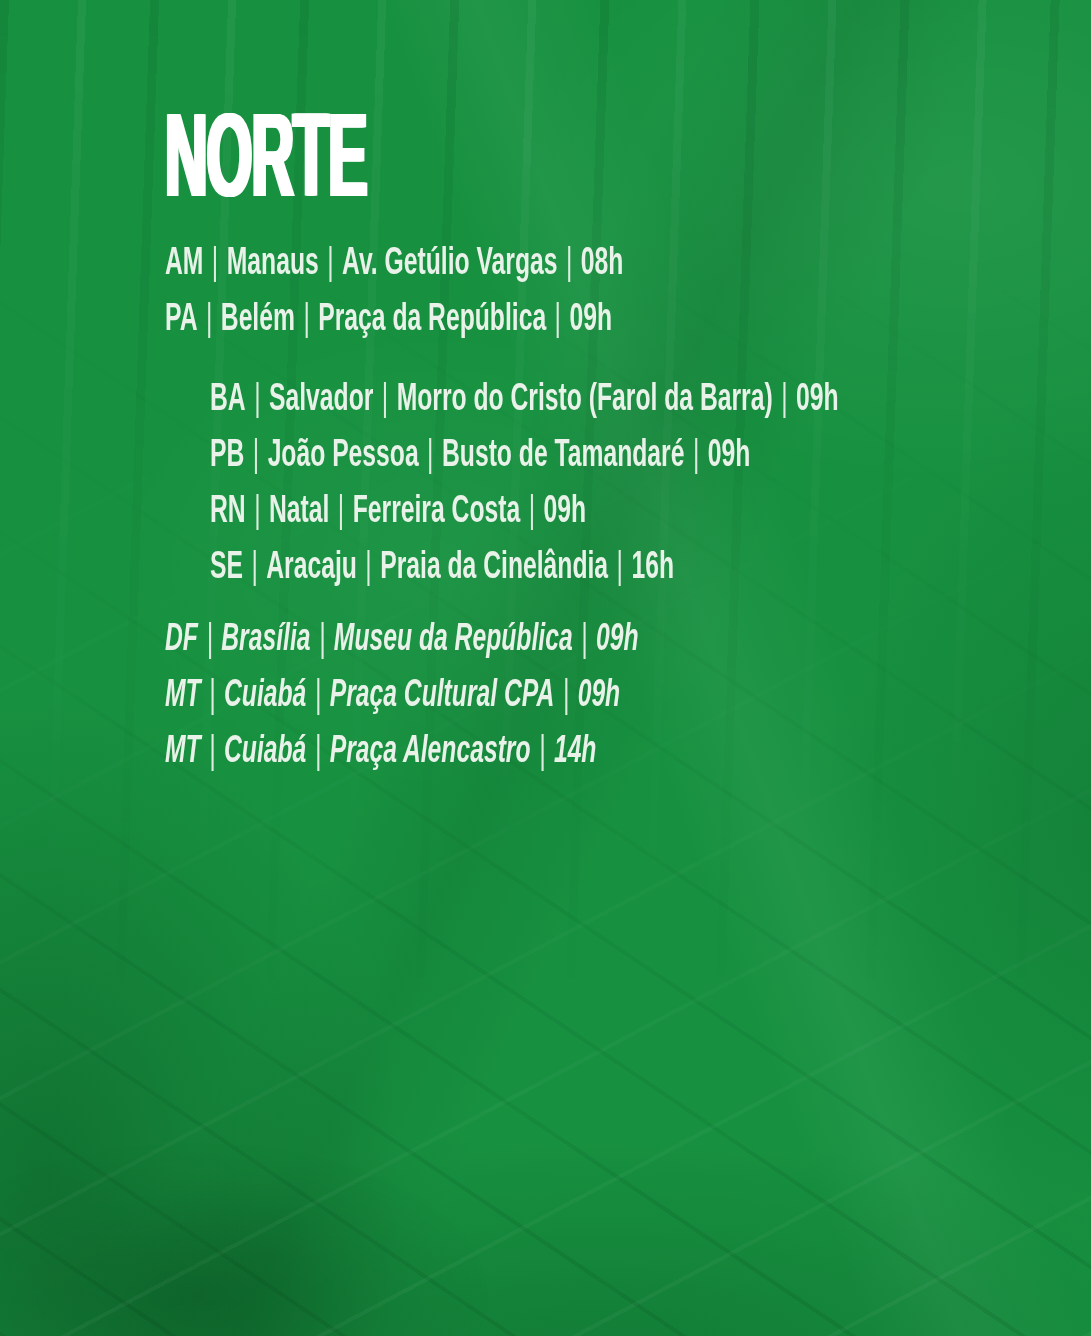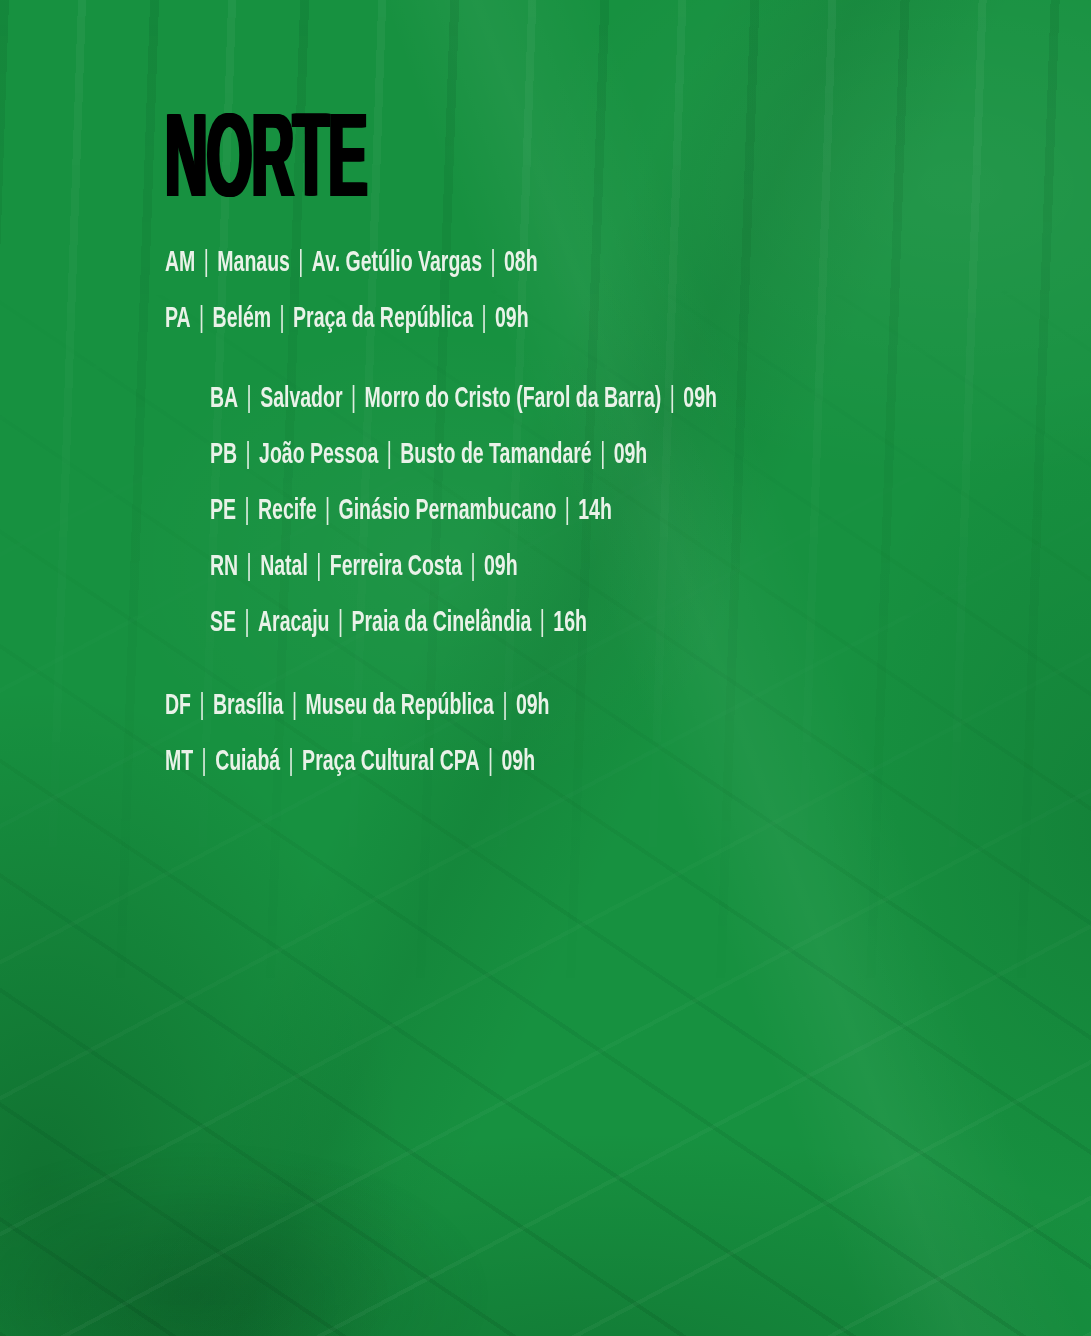--- a/index.html
+++ b/index.html
@@ -65,75 +65,75 @@
     top: 0;
     right: 0;
     color: #e9f2e8;
   }
 
   .section-title {
     height: 100px;
     line-height: 100px;
     font-size: 118px;
     font-weight: 700;
-    color: #000000;
+    color: #ffffff;
     white-space: nowrap;
   }
   .section-title .squeeze {
     display: inline-block;
     transform: scaleX(0.5);
     transform-origin: 0 50%;
     letter-spacing: -2px;
     text-shadow: 2px 0 currentColor, -2px 0 currentColor, 4px 0 currentColor, -4px 0 currentColor;
   }
 
   .row {
     height: 56px;
     line-height: 56px;
-    font-size: 30px;
+    font-size: 38px;
     font-weight: 700;
     white-space: nowrap;
   }
   .row .squeeze {
     display: inline-block;
     transform: scaleX(0.65);
     transform-origin: 0 50%;
   }
   .sep {
     padding: 0 13px;
     font-weight: 400;
     opacity: 0.95;
   }
 
   .title-norte    { margin-top: 105px; }
   .rows-norte     { margin-top: 28px; }
   .title-nordeste { margin-top: 14px; }
   .rows-nordeste  { margin-top: 24px; margin-left: 45px; }
   .title-centro   { margin-top: 15px; }
-  .rows-centro    { margin-top: 27px; }
+  .rows-centro    { margin-top: 16px; font-style: italic; }
 </style>
 </head>
 <body>
 
 <div class="bg"></div>
 
 <div class="content">
 
   <div class="section-title title-norte"><span class="squeeze">NORTE</span></div>
   <div class="rows-norte">
     <div class="row"><span class="squeeze"><span>AM</span><span class="sep">|</span><span>Manaus</span><span class="sep">|</span><span>Av. Getúlio Vargas</span><span class="sep">|</span><span>08h</span></span></div>
     <div class="row"><span class="squeeze"><span>PA</span><span class="sep">|</span><span>Belém</span><span class="sep">|</span><span>Praça da República</span><span class="sep">|</span><span>09h</span></span></div>
   </div>
 
   <div class="rows-nordeste">
     <div class="row"><span class="squeeze"><span>BA</span><span class="sep">|</span><span>Salvador</span><span class="sep">|</span><span>Morro do Cristo (Farol da Barra)</span><span class="sep">|</span><span>09h</span></span></div>
     <div class="row"><span class="squeeze"><span>PB</span><span class="sep">|</span><span>João Pessoa</span><span class="sep">|</span><span>Busto de Tamandaré</span><span class="sep">|</span><span>09h</span></span></div>
-    <div class="row"><span class="squeeze"><span>PE</span><span class="sep">|</span><span>Recife</span><span class="sep">|</span><span>Ginásio Pernambucano</span><span class="sep">|</span><span>14h</span></span></div>
     <div class="row"><span class="squeeze"><span>RN</span><span class="sep">|</span><span>Natal</span><span class="sep">|</span><span>Ferreira Costa</span><span class="sep">|</span><span>09h</span></span></div>
     <div class="row"><span class="squeeze"><span>SE</span><span class="sep">|</span><span>Aracaju</span><span class="sep">|</span><span>Praia da Cinelândia</span><span class="sep">|</span><span>16h</span></span></div>
   </div>
 
   <div class="rows-centro">
     <div class="row"><span class="squeeze"><span>DF</span><span class="sep">|</span><span>Brasília</span><span class="sep">|</span><span>Museu da República</span><span class="sep">|</span><span>09h</span></span></div>
     <div class="row"><span class="squeeze"><span>MT</span><span class="sep">|</span><span>Cuiabá</span><span class="sep">|</span><span>Praça Cultural CPA</span><span class="sep">|</span><span>09h</span></span></div>
+    <div class="row"><span class="squeeze"><span>MT</span><span class="sep">|</span><span>Cuiabá</span><span class="sep">|</span><span>Praça Alencastro</span><span class="sep">|</span><span>14h</span></span></div>
   </div>
 
 </div>
 
 </body></html>

